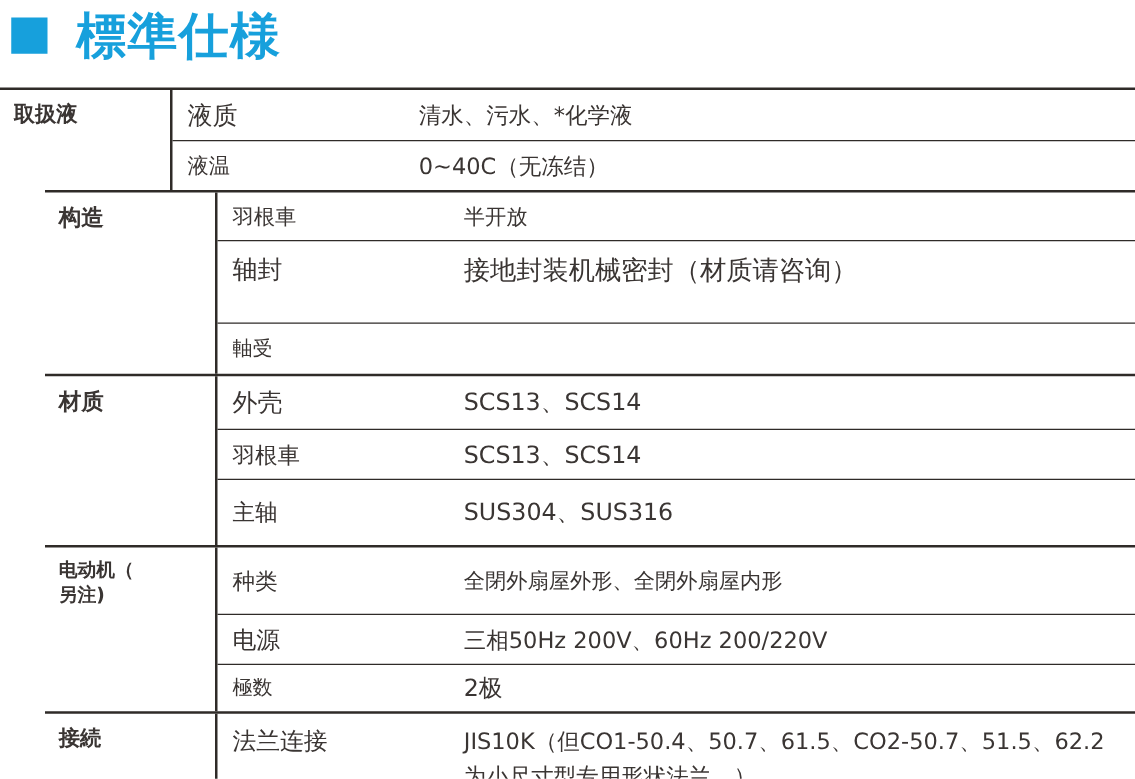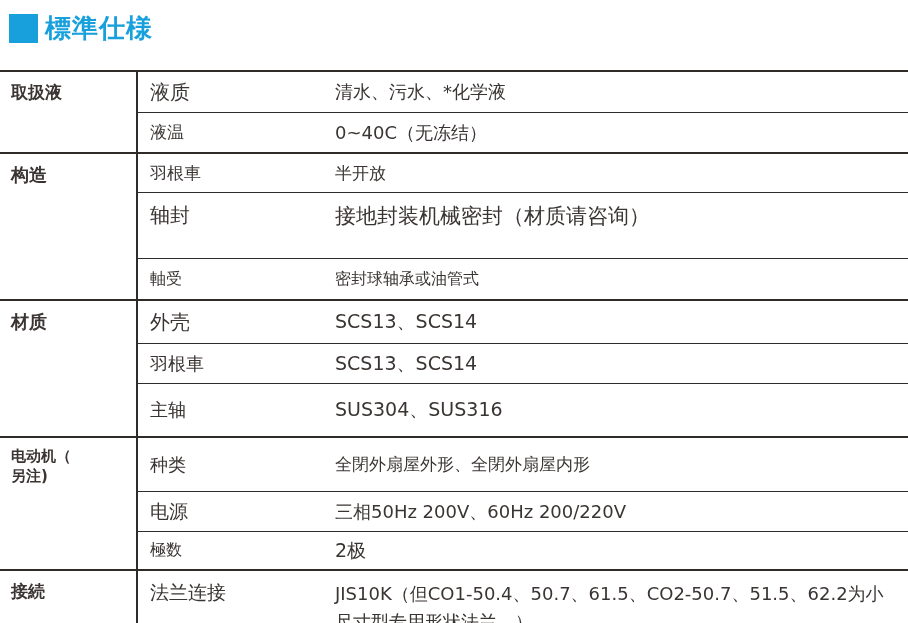--- a/index.html
+++ b/index.html
@@ -6,29 +6,29 @@
   body{
     width:908px;height:623px;overflow:hidden;background:#ffffff;
     font-family:"DejaVu Sans","Liberation Sans",sans-serif;
     color:#3a3533;
   }
   .page{position:relative;width:908px;height:623px;background:#fff;}
 
   
   .header{position:absolute;top:11px;left:9px;display:flex;align-items:center;gap:7px;height:34px;}
   .sq{width:29px;height:29px;background:#17a0dc;flex:0 0 29px;}
-  .title{font-size:26px;font-weight:bold;color:#17a0dc;letter-spacing:1px;white-space:nowrap;}
+  .title{font-size:40px;font-weight:bold;color:#17a0dc;letter-spacing:1px;white-space:nowrap;margin-left:16px;}
 
   
   .spec{
     position:absolute;top:70px;left:0;width:908px;box-sizing:border-box;
     border-top:2px solid #2f2b28;border-bottom:3px solid #2f2b28;
   }
   .section{display:flex;}
-  .section + .section{border-top:2px solid #2f2b28;}
+  .section + .section{border-top:2px solid #2f2b28;margin-left:36px;}
   .cat{
     flex:0 0 138px;width:138px;box-sizing:border-box;
     border-right:2px solid #2f2b28;
     padding:9px 4px 0 11px;font-weight:bold;font-size:17px;line-height:1.35;
   }
   .cat span{white-space:pre-line;}
   .cat.fs18{font-size:18px;}
   .cat.small{font-size:15px;padding-top:8px;}
   .rows{flex:1;display:flex;flex-direction:column;min-width:0;}
   .row{display:flex;align-items:center;box-sizing:border-box;gap:20px;}
@@ -81,21 +81,20 @@
         <div class="row h38">
           <div class="label fs17">羽根車</div>
           <div class="value fs17">半开放</div>
         </div>
         <div class="row h66 r-top">
           <div class="label fs20">轴封</div>
           <div class="value fs21">接地封装机械密封（材质请咨询）</div>
         </div>
         <div class="row h41">
           <div class="label fs16">軸受</div>
-          <div class="value fs16">密封球轴承或油管式</div>
         </div>
       </div>
     </div>
 
     <div class="section">
       <div class="cat fs18">
         <span>材质</span>
       </div>
       <div class="rows">
         <div class="row h42">

